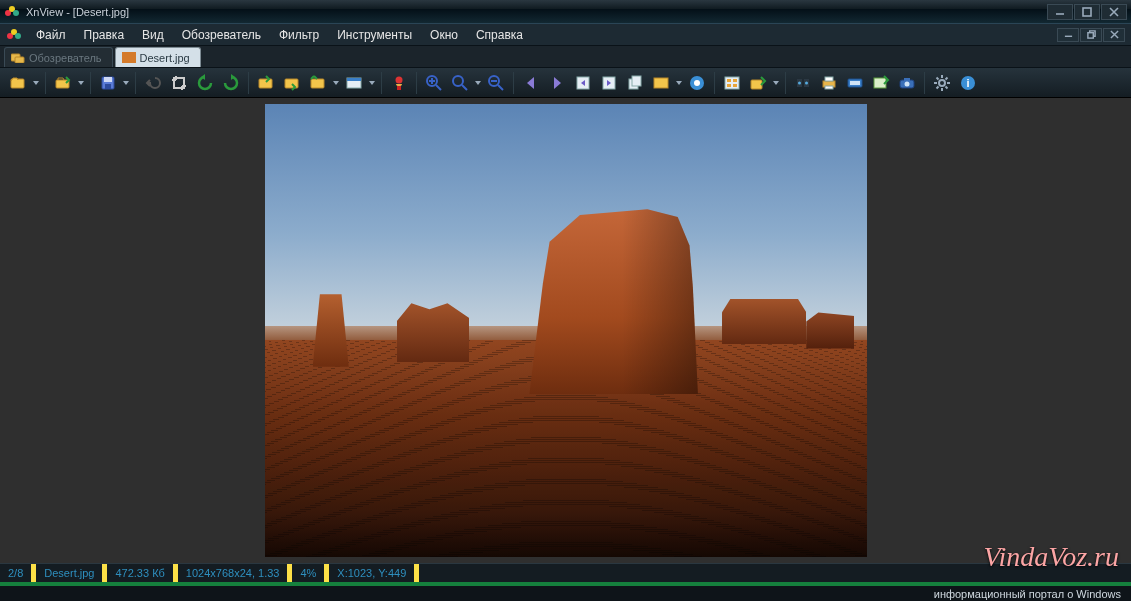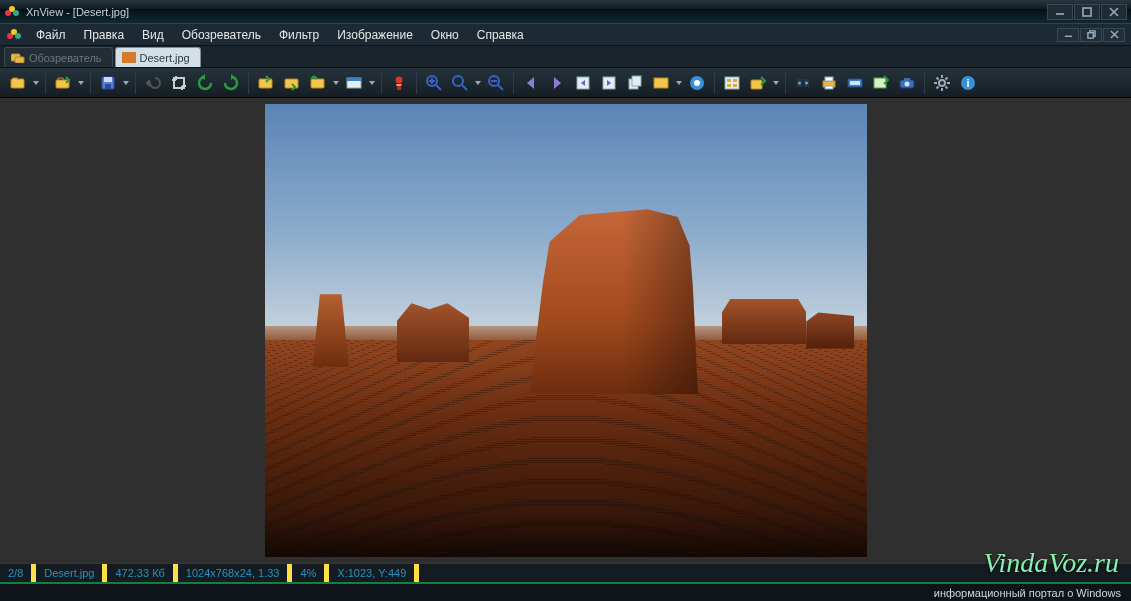--- a/index.html
+++ b/index.html
@@ -76,23 +76,23 @@
 .mesa-right2 { position:absolute; left:90%; top:46%; width:8%; height:8%;
   background:linear-gradient(#8e4523,#53200c);
   clip-path:polygon(0 25%,25% 0,100% 10%,100% 100%,0 100%); }
 
 
 .statusbar { height:19px; display:flex; align-items:center; color:#2e8fbf; font-size:11px;
   background:#141c22; border-top:1px solid #2a3740; }
 .statusbar .cell { padding:4px 8px; border-right:5px solid #fde047; height:100%; display:flex; align-items:center; }
 
 .watermark-bar { height:19px; display:flex; align-items:center; background:#0e1419; color:#cfd8df;
-  font-size:11px; border-top:2px solid #15803d; padding:0 10px; }
+  font-size:11px; border-top:4px solid #15803d; padding:0 10px; }
 .watermark-bar .spacer{flex:1}
-.watermark-big { position:absolute; right:12px; bottom:22px; color:#86efac; font-style:italic;
+.watermark-big { position:absolute; right:12px; bottom:28px; color:#fca5a5; font-style:italic;
   font-family:Georgia,"Times New Roman",serif; font-size:28px; text-shadow:0 1px 3px #000; pointer-events:none;}
 </style>
 </head>
 <body>
 
 <div class="titlebar">
   <span class="app-icon">
     <svg viewBox="0 0 16 16">
         <circle cx="4" cy="9" r="3" fill="#e34"></circle>
         <circle cx="8" cy="5" r="3" fill="#ec2"></circle>
@@ -126,21 +126,21 @@
         <circle cx="4" cy="9" r="3" fill="#e34"></circle>
         <circle cx="8" cy="5" r="3" fill="#ec2"></circle>
         <circle cx="12" cy="9" r="3" fill="#3a8"></circle>
       </svg>
   </span>
   <span class="menu-item">Файл</span>
   <span class="menu-item">Правка</span>
   <span class="menu-item">Вид</span>
   <span class="menu-item">Обозреватель</span>
   <span class="menu-item">Фильтр</span>
-  <span class="menu-item">Изображение</span>
+  <span class="menu-item">Инструменты</span>
   <span class="menu-item">Окно</span>
   <span class="menu-item">Справка</span>
   <span class="spacer"></span>
   <div class="panel-controls">
     <div class="panel-btn">
         <svg viewBox="0 0 10 10">
           <path d="M1 7h8"></path>
         </svg>
       </div>
     <div class="panel-btn">

